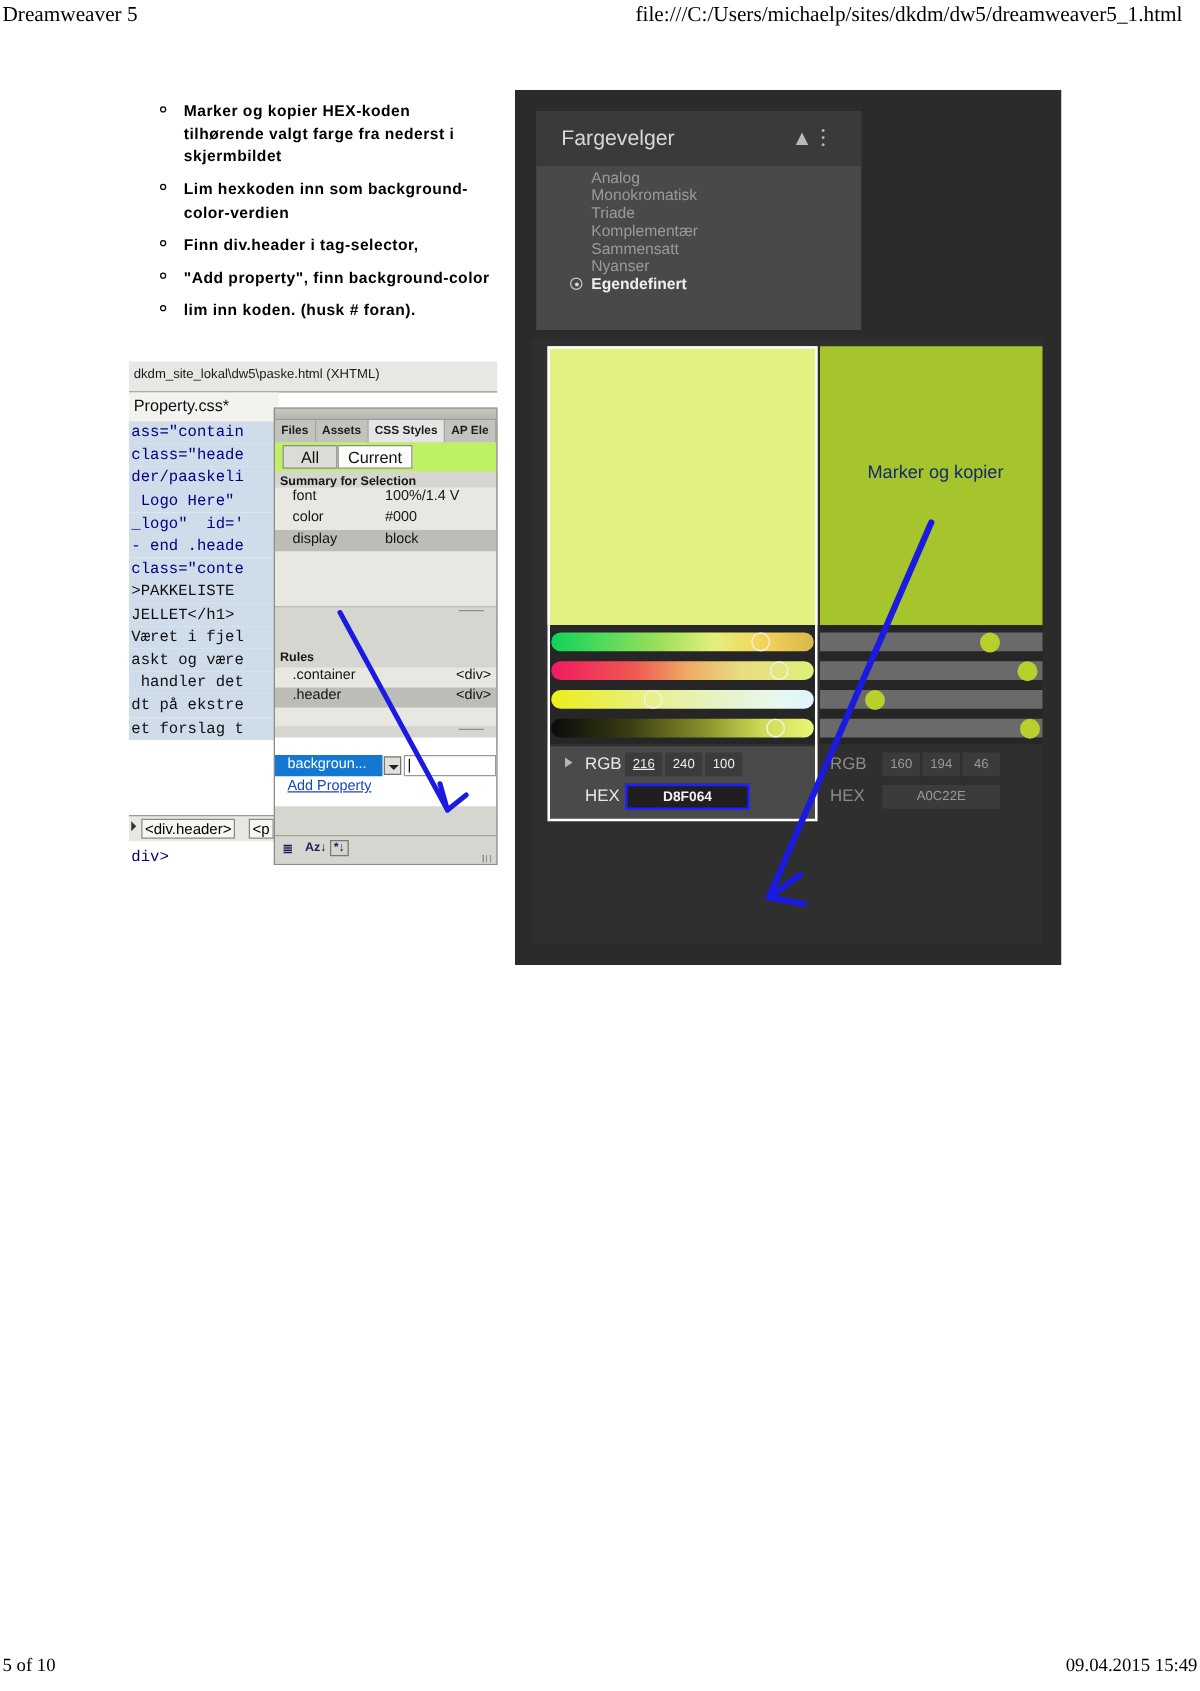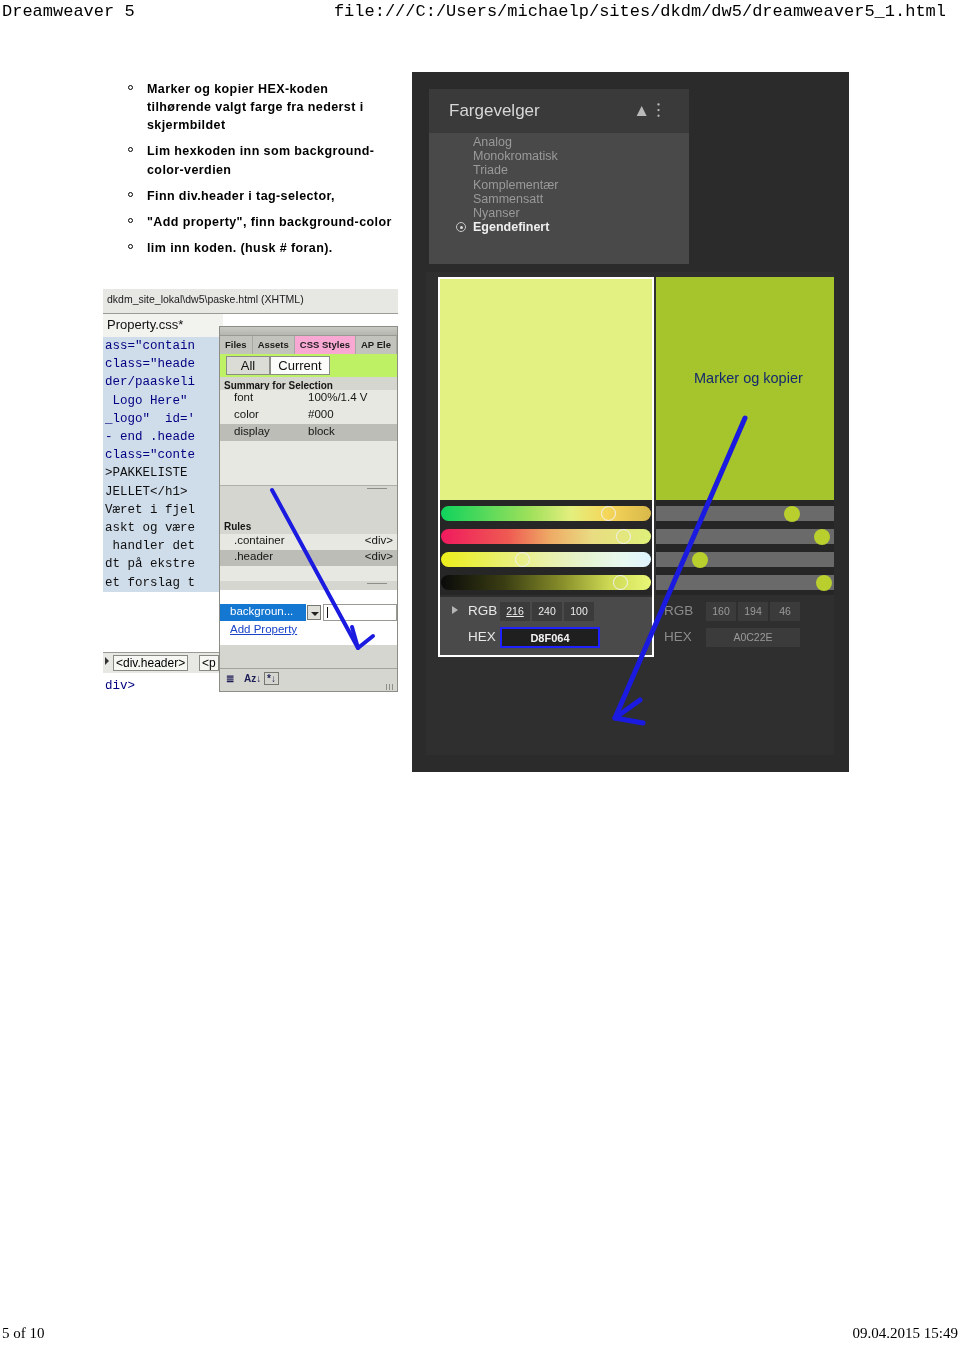--- a/index.html
+++ b/index.html
@@ -15,21 +15,21 @@
     font-family: "Liberation Sans", sans-serif;
     overflow: hidden;
   }
 
   
   .print-header {
     position: absolute;
     top: 0; left: 0;
     width: 948px;
     height: 30px;
-    font-family: Liberation Mono, monospace;
+    font-family: Liberation Serif, serif;
     font-size: 17px;
     color: #000;
     text-align: center;
   }
   .print-header .ph-left {
     position: absolute; left: 2px; top: 2px;
   }
   .print-header .ph-right {
     position: absolute; right: 2px; top: 2px;
   }
@@ -190,21 +190,21 @@
   }
   .csp-tab {
     font-size: 9.5px;
     font-weight: bold;
     color: #1c1c1c;
     padding: 3px 5px 0 5px;
     white-space: nowrap;
     border-right: 1px solid #a8a8a2;
     box-sizing: border-box;
   }
-  .csp-tab.active { background: #f9a8d4; }
+  .csp-tab.active { background: #e5e5e5; }
   .csp-subtabs {
     position: absolute; left: 0; top: 27px;
     width: 100%; height: 23px;
     background: #bef264;
   }
   .csp-btn {
     position: absolute;
     top: 2px;
     height: 19px;
     box-sizing: border-box;

